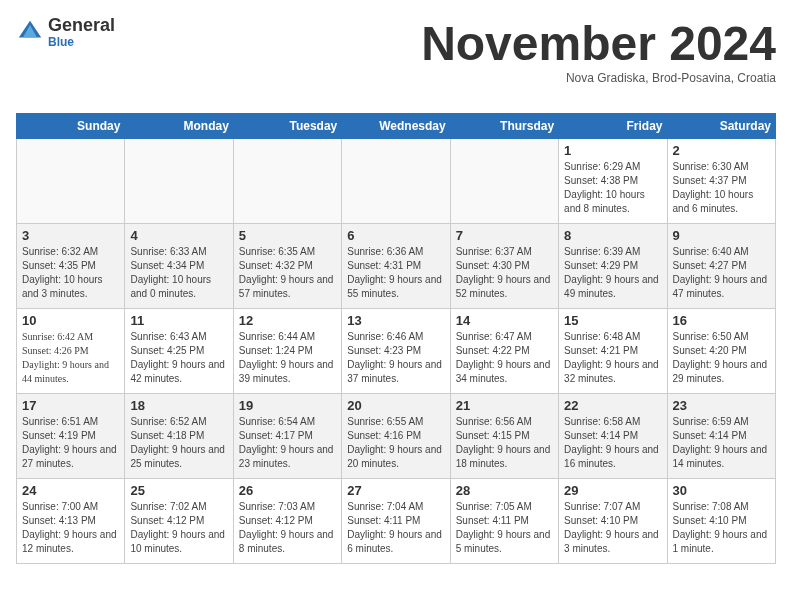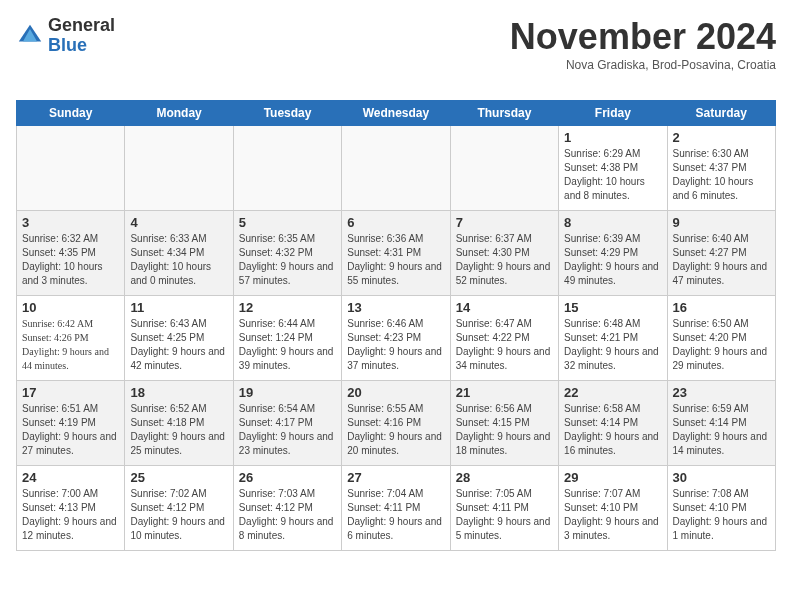--- a/index.html
+++ b/index.html
@@ -25,52 +25,52 @@
       display: flex;
       flex-direction: column;
       line-height: 1.1;
     }
     .logo-general {
       font-size: 18px;
       font-weight: bold;
       color: #333;
     }
     .logo-blue {
-      font-size: 18px;
+      font-size: 12px;
       font-weight: bold;
       color: #2970b8;
     }
     .logo-icon {
       width: 28px;
       height: 28px;
     }
     .title-section {
       text-align: right;
     }
     .month-title {
-      font-size: 36px;
+      font-size: 48px;
       font-weight: bold;
       color: #333;
     }
     .location-title {
       font-size: 12px;
       color: #555;
     }
     .calendar {
       width: 100%;
       border-collapse: collapse;
       table-layout: fixed;
     }
     .calendar th {
       background: #2970b8;
       color: #fff;
-      padding: 5px 20px;
+      padding: 5px 4px;
       font-size: 12px;
       font-weight: bold;
-      text-align: center;
+      text-align: right;
       border: 1px solid #2970b8;
     }
     .calendar td {
       border: 1px solid #ccc;
       vertical-align: top;
       padding: 4px 5px;
       font-size: 10px;
       height: 85px;
       background: #fff;
     }

